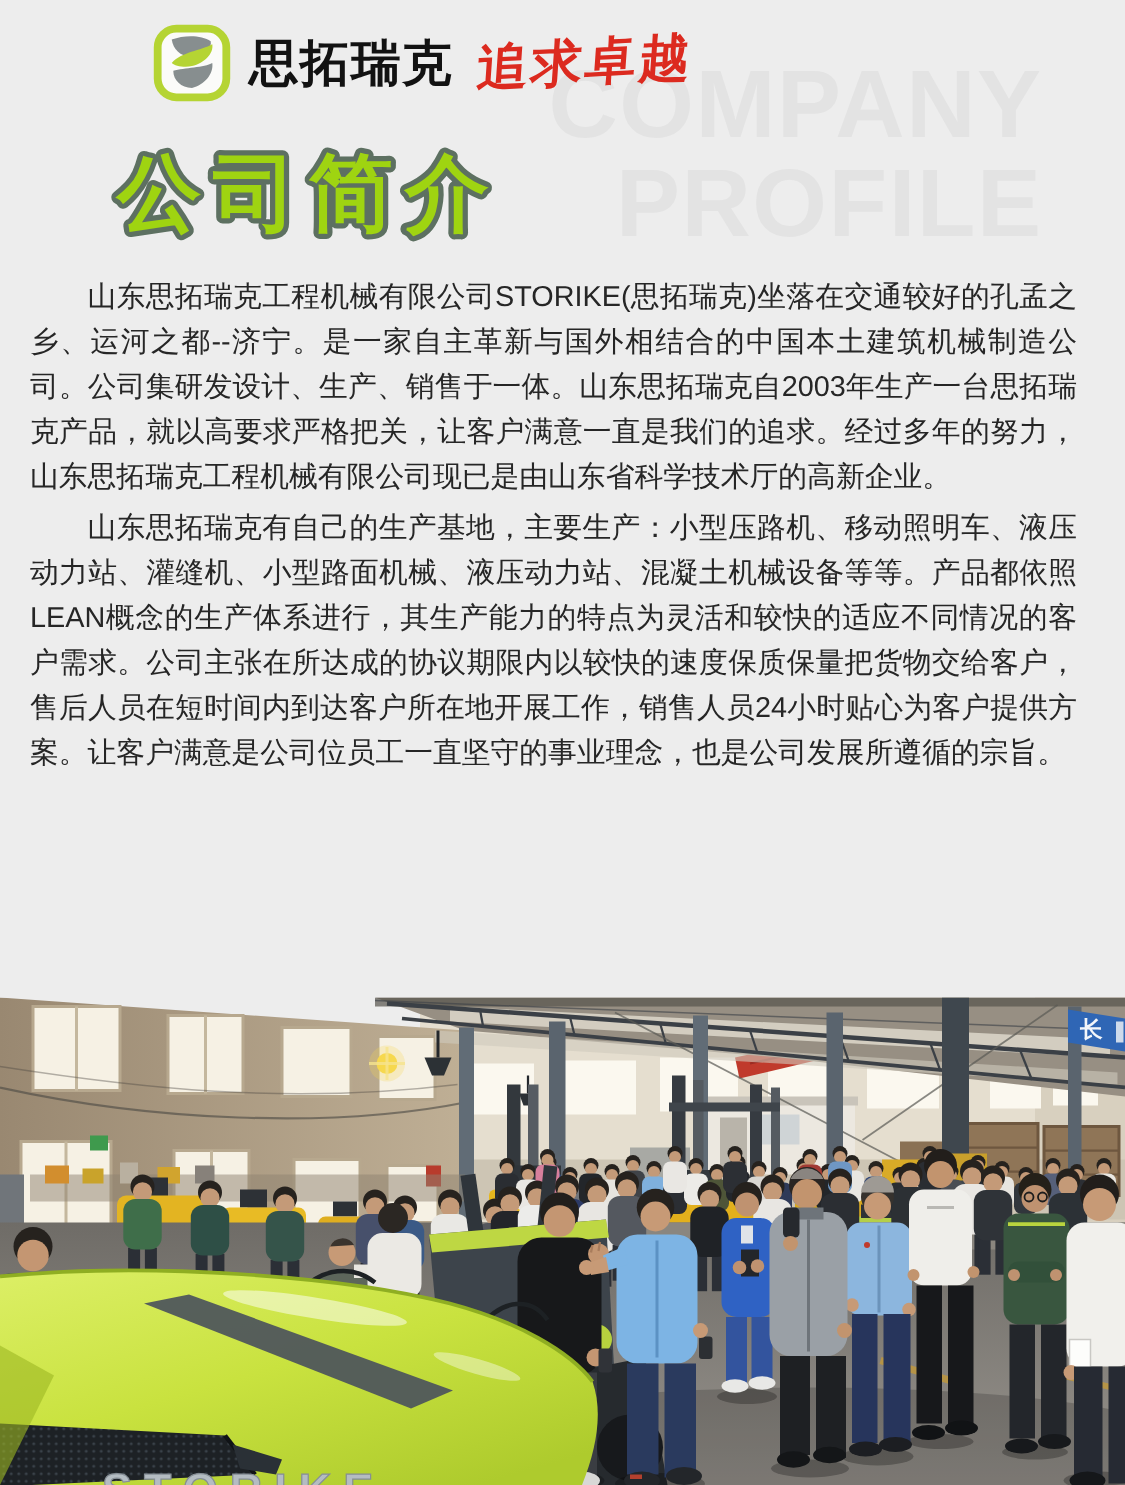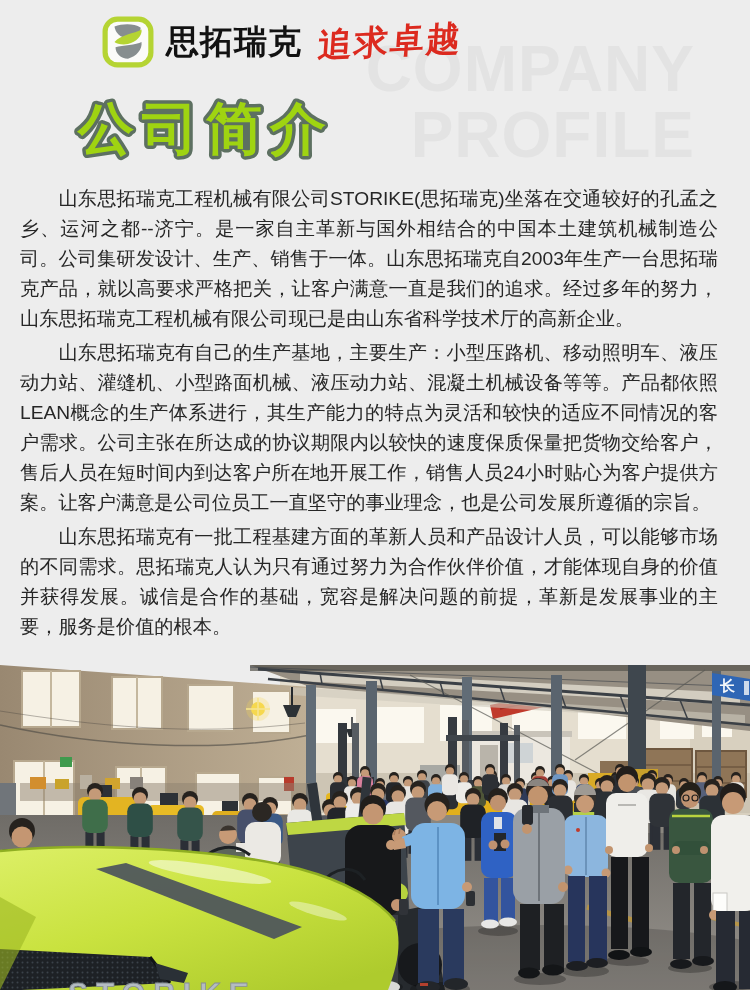--- a/index.html
+++ b/index.html
@@ -53,21 +53,20 @@
 
   <div class="title-wrap">
     <svg class="title-svg" width="430" height="86">
       <text x="6" y="62">公司简介</text>
     </svg>
   </div>
 
   <div class="content">
     <p>山东思拓瑞克工程机械有限公司STORIKE(思拓瑞克)坐落在交通较好的孔孟之乡、运河之都--济宁。是一家自主革新与国外相结合的中国本土建筑机械制造公司。公司集研发设计、生产、销售于一体。山东思拓瑞克自2003年生产一台思拓瑞克产品，就以高要求严格把关，让客户满意一直是我们的追求。经过多年的努力，山东思拓瑞克工程机械有限公司现已是由山东省科学技术厅的高新企业。</p>
     <p>山东思拓瑞克有自己的生产基地，主要生产：小型压路机、移动照明车、液压动力站、灌缝机、小型路面机械、液压动力站、混凝土机械设备等等。产品都依照LEAN概念的生产体系进行，其生产能力的特点为灵活和较快的适应不同情况的客户需求。公司主张在所达成的协议期限内以较快的速度保质保量把货物交给客户，售后人员在短时间内到达客户所在地开展工作，销售人员24小时贴心为客户提供方案。让客户满意是公司位员工一直坚守的事业理念，也是公司发展所遵循的宗旨。</p>
-    <p>山东思拓瑞克有一批工程基建方面的革新人员和产品设计人员，可以能够市场的不同需求。思拓瑞克人认为只有通过努力为合作伙伴价值，才能体现自身的价值并获得发展。诚信是合作的基础，宽容是解决问题的前提，革新是发展事业的主要，服务是价值的根本。</p>
   </div>
 
   <div class="photo">
   <svg width="750" height="325" viewBox="0 0 750 325">
     <defs>
       <linearGradient id="gWall" x1="0" y1="0" x2="1" y2="0">
         <stop offset="0" stop-color="#998871"></stop>
             <stop offset="1" stop-color="#c0b096"></stop>
       </linearGradient>
       <linearGradient id="gFloor" x1="0" y1="0" x2="0" y2="1">

